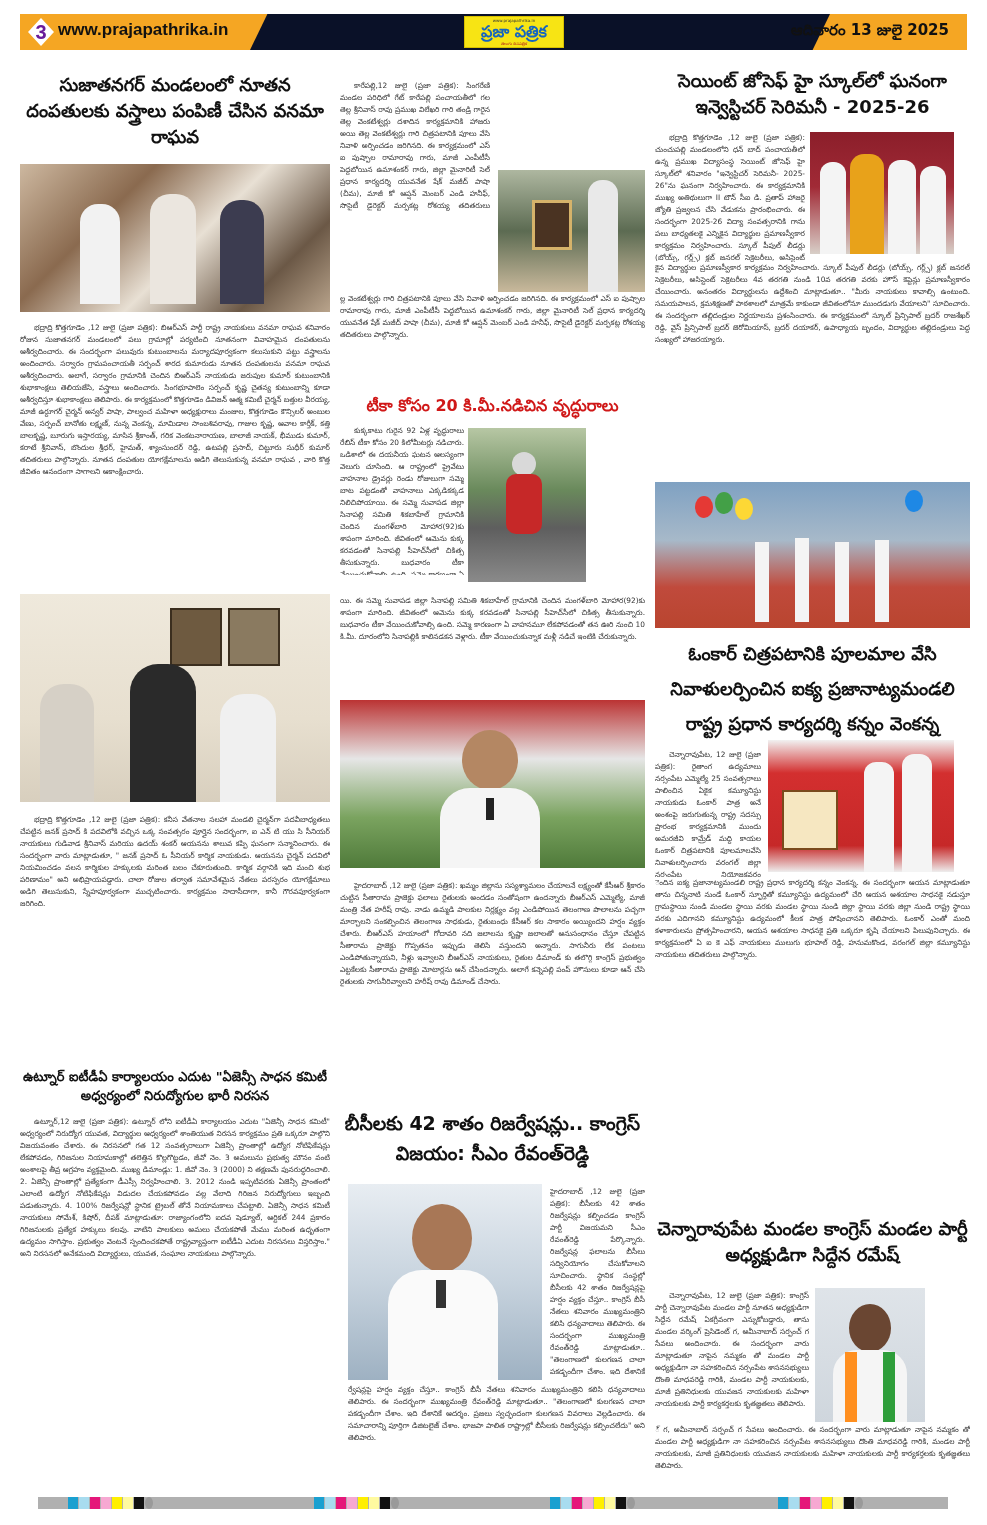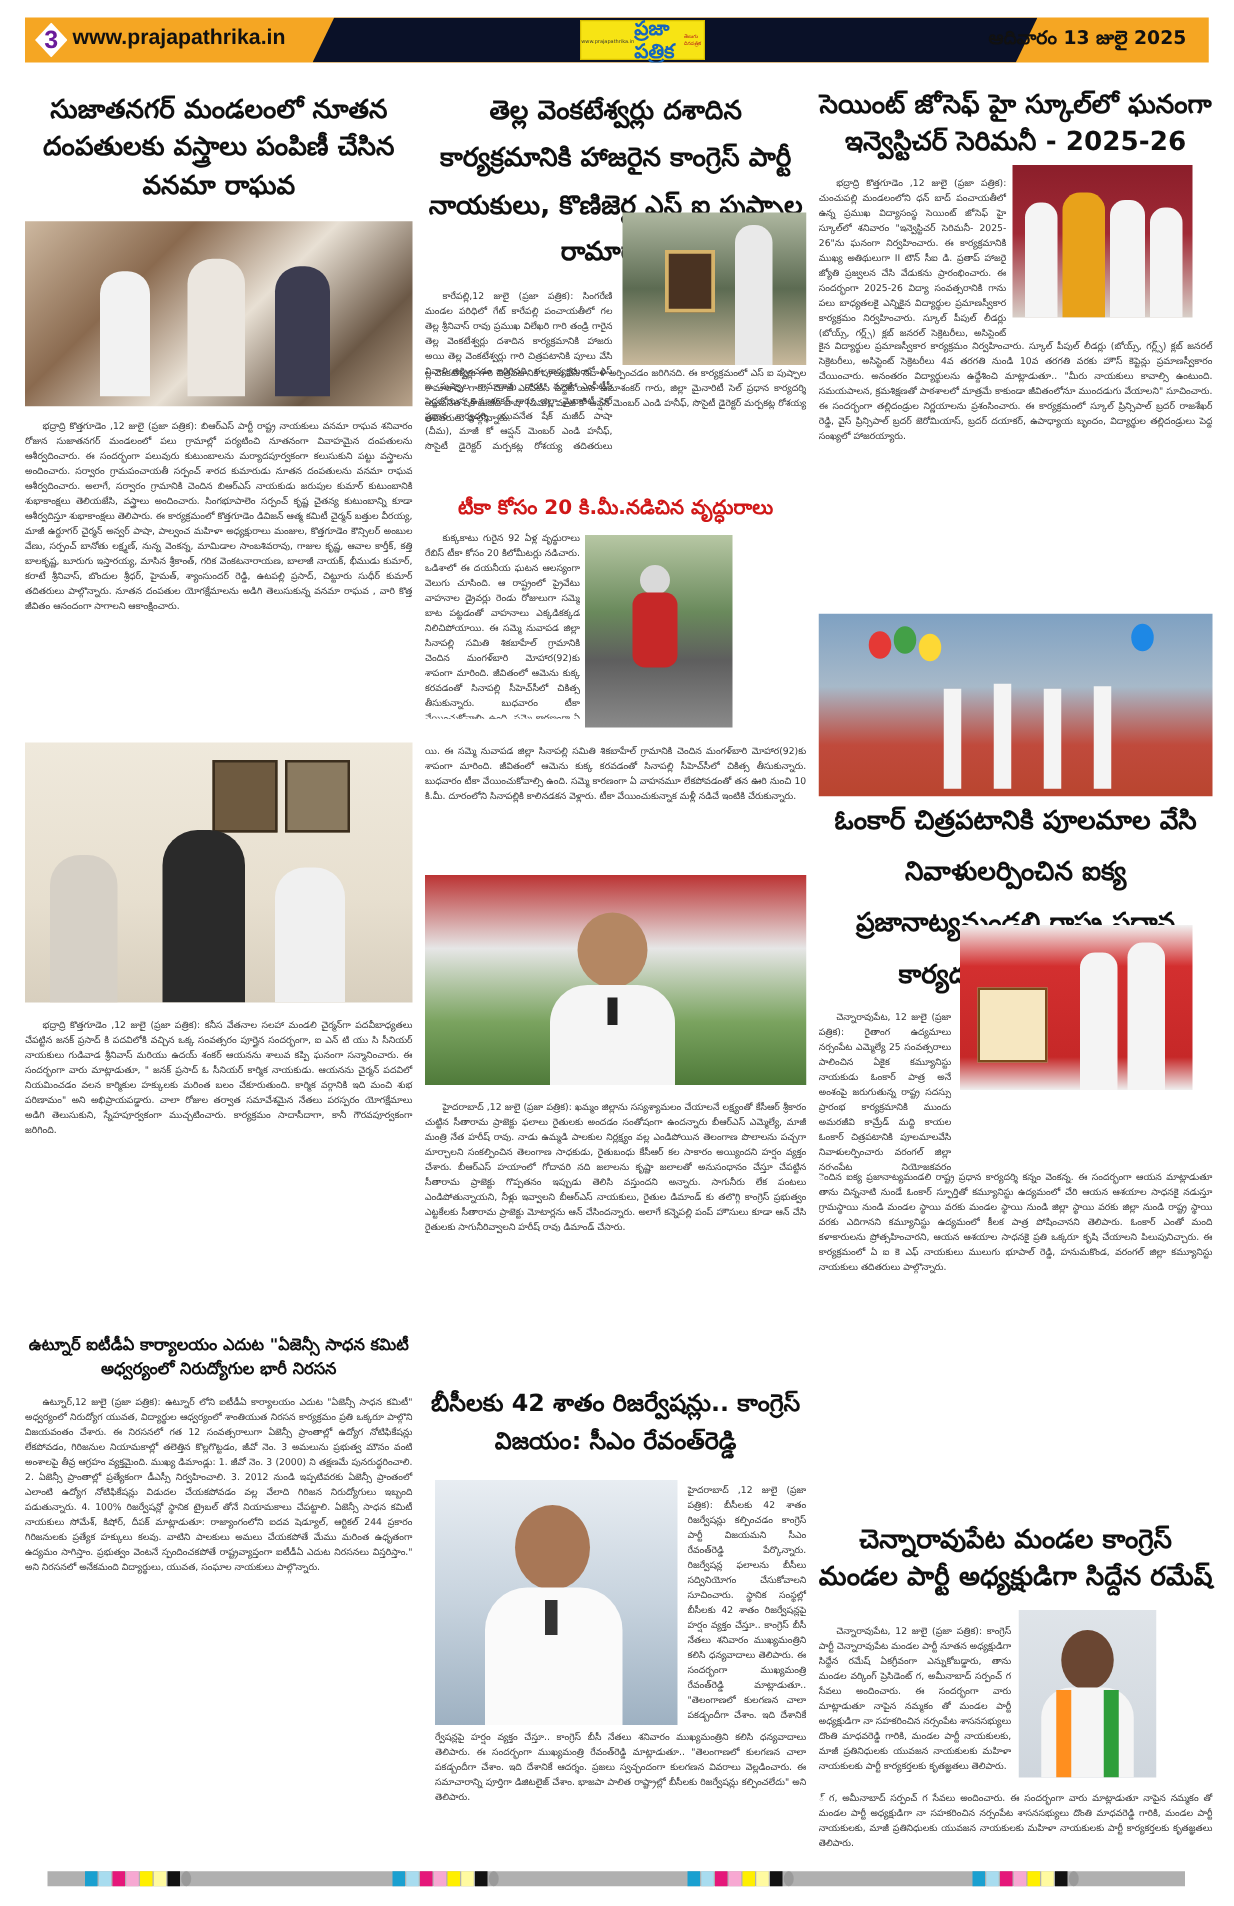--- a/index.html
+++ b/index.html
@@ -8,34 +8,34 @@
 
   
   .masthead { position: absolute; left: 20px; top: 14px; width: 947px; height: 36px; background: #f5a623; overflow: hidden; }
   .masthead .dark { position: absolute; left: 230px; top: 0; width: 580px; height: 36px; background: #0a1128;
     clip-path: polygon(3% 0, 100% 0, 97% 100%, 0 100%); }
   .pageno { position: absolute; left: 8px; top: 4px; width: 26px; height: 28px; background: #fff;
     clip-path: polygon(50% 0, 100% 50%, 50% 100%, 0 50%); display:flex; align-items:center; justify-content:center;
     font: bold 20px "Liberation Sans", sans-serif; color: #6a1b9a; }
   .site { position: absolute; left: 38px; top: 6px; font: bold 17px "Liberation Sans", sans-serif; color: #111; }
   .logo { position: absolute; left: 444px; top: 2px; width: 100px; height: 32px; background: #f7e414; border: 1px solid #d8c000;
-    display:flex; flex-direction:row; align-items:center; justify-content:center; }
+    display:flex; flex-direction:column; align-items:center; justify-content:center; }
   .logo .small { font-size: 4px; color:#333; }
   .logo .name { font: bold 16px "DejaVu Sans", sans-serif; color: #1565c0; line-height: 18px; }
   .logo .tag { font-size: 4px; color:#b71c1c; }
   .date { position: absolute; right: 18px; top: 7px; font: bold 15px "DejaVu Sans", sans-serif; color: #111; }
 
   
   .col { position: absolute; top: 58px; }
   .c1 { left: 20px; width: 310px; }
   .c2 { left: 340px; width: 305px; }
   .c3 { left: 655px; width: 315px; }
 
   .hl { font-weight: bold; text-align: center; color: #111; line-height: 1.45; }
-  .hl.h16 { font-size: 21px; }
+  .hl.h16 { font-size: 18px; }
   .hl.h17 { font-size: 16px; }
   .hl.red { color: #d01818; }
   .hl.sub { font-size: 13px; }
 
   .body { font-size: 7.4px; line-height: 12px; color: #333; text-align: justify; text-indent: 14px; }
   .photo { position: relative; overflow: hidden; }
 
   .abs { position: absolute; }
 
   
@@ -80,21 +80,20 @@
   </div>
 
   <div class="abs" style="left:0;top:1010px;width:310px;">
     <div class="hl sub">ఉట్నూర్ ఐటీడీఏ కార్యాలయం ఎదుట "ఏజెన్సీ సాధన కమిటీ అధ్వర్యంలో నిరుద్యోగుల భారీ నిరసన</div>
     <div class="body" style="margin-top:10px;height:290px;overflow:hidden;">ఉట్నూర్,12 జులై (ప్రజా పత్రిక): ఉట్నూర్ లోని ఐటీడీఏ కార్యాలయం ఎదుట "ఏజెన్సీ సాధన కమిటీ" అధ్వర్యంలో నిరుద్యోగ యువత, విద్యార్థుల ఆధ్వర్యంలో శాంతియుత నిరసన కార్యక్రమం ప్రతి ఒక్కరూ పాల్గొని విజయవంతం చేశారు. ఈ నిరసనలో గత 12 సంవత్సరాలుగా ఏజెన్సీ ప్రాంతాల్లో ఉద్యోగ నోటిఫికేషన్లు లేకపోవడం, గిరిజనుల నియామకాల్లో తలెత్తిన కొల్లగొట్టడం, జీవో నెం. 3 అమలును ప్రభుత్వ మౌనం వంటి అంశాలపై తీవ్ర ఆగ్రహం వ్యక్తమైంది. ముఖ్య డిమాండ్లు: 1. జీవో నెం. 3 (2000) ని తక్షణమే పునరుద్ధరించాలి. 2. ఏజెన్సీ ప్రాంతాల్లో ప్రత్యేకంగా డీఎస్సీ నిర్వహించాలి. 3. 2012 నుండి ఇప్పటివరకు ఏజెన్సీ ప్రాంతంలో ఎలాంటి ఉద్యోగ నోటిఫికేషన్లు విడుదల చేయకపోవడం వల్ల వేలాది గిరిజన నిరుద్యోగులు ఇబ్బంది పడుతున్నారు. 4. 100% రిజర్వేషన్లో స్థానిక ట్రైబల్ తోనే నియామకాలు చేపట్టాలి. ఏజెన్సీ సాధన కమిటీ నాయకులు సోమేశ్, కిషోర్, దీపక్ మాట్లాడుతూ: రాజ్యాంగంలోని ఐదవ షెడ్యూల్, ఆర్టికల్ 244 ప్రకారం గిరిజనులకు ప్రత్యేక హక్కులు కలవు. వాటిని పాలకులు అమలు చేయకపోతే మేము మరింత ఉధృతంగా ఉద్యమం సాగిస్తాం. ప్రభుత్వం వెంటనే స్పందించకపోతే రాష్ట్రవ్యాప్తంగా ఐటీడీఏ ఎదుట నిరసనలు విస్తరిస్తాం." అని నిరసనలో అనేకమంది విద్యార్థులు, యువత, సంఘాల నాయకులు పాల్గొన్నారు.</div>
   </div>
 </div>
 
 <div class="col c2">
   <div class="abs" style="left:0;top:12px;width:305px;">
-    <div class="hl h16" style="line-height:1.8;">తెల్ల వెంకటేశ్వర్లు దశాదిన కార్యక్రమానికి హాజరైన కాంగ్రెస్ పార్టీ నాయకులు, కొణిజెర్ల ఎస్ ఐ పుష్పాల రామారావు</div>
     <div class="photo abs" style="left:158px;top:100px;width:147px;height:122px;background:linear-gradient(180deg,#aeb7a0 0%,#5c6b52 50%,#c9b99c 100%);">
       <div class="abs" style="left:34px;top:30px;width:40px;height:50px;background:#4a3322;border:3px solid #d6b36a;"></div>
       <div class="abs" style="left:90px;top:10px;width:30px;height:112px;background:#e9e9e9;border-radius:14px 14px 0 0;"></div>
     </div>
     <div class="body" style="margin-top:10px;width:150px;height:132px;overflow:hidden;">కారేపల్లి,12 జులై (ప్రజా పత్రిక): సింగరేణి మండల పరిధిలో గేట్ కారేపల్లి పంచాయతీలో గల తెల్ల శ్రీనివాస్ రావు ప్రముఖ విలేఖరి గారి తండ్రి గారైన తెల్ల వెంకటేశ్వర్లు దశాదిన కార్యక్రమానికి హాజరు అయి తెల్ల వెంకటేశ్వర్లు గారి చిత్రపటానికి పూలు వేసి నివాళి అర్పించడం జరిగినది. ఈ కార్యక్రమంలో ఎస్ ఐ పుష్పాల రామారావు గారు, మాజీ ఎంపీటీసీ పెద్దబోయిన ఉమాశంకర్ గారు, జిల్లా మైనారిటీ సెల్ ప్రధాన కార్యదర్శి యువనేత షేక్ మజీద్ పాషా (చీమ), మాజీ కో ఆప్షన్ మెంబర్ ఎండి హనీఫ్, సొసైటీ డైరెక్టర్ మర్పకట్ల రోశయ్య తదితరులు పాల్గొన్నారు.</div>
   </div>
 </div>
 
 <div class="abs" style="left:340px;top:293px;width:305px;">
   <div class="body" style="text-indent:0;height:48px;overflow:hidden;">ల్ల వెంకటేశ్వర్లు గారి చిత్రపటానికి పూలు వేసి నివాళి అర్పించడం జరిగినది. ఈ కార్యక్రమంలో ఎస్ ఐ పుష్పాల రామారావు గారు, మాజీ ఎంపీటీసీ పెద్దబోయిన ఉమాశంకర్ గారు, జిల్లా మైనారిటీ సెల్ ప్రధాన కార్యదర్శి యువనేత షేక్ మజీద్ పాషా (చీమ), మాజీ కో ఆప్షన్ మెంబర్ ఎండి హనీఫ్, సొసైటీ డైరెక్టర్ మర్పకట్ల రోశయ్య తదితరులు పాల్గొన్నారు.</div>

